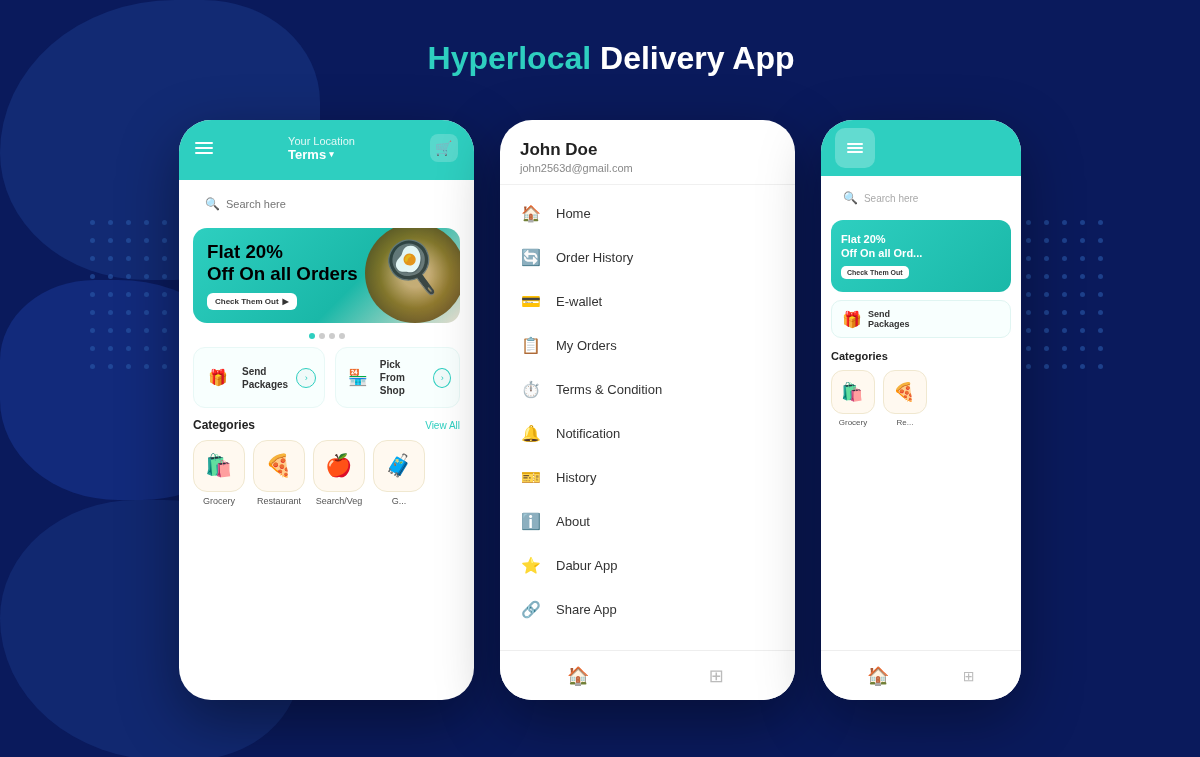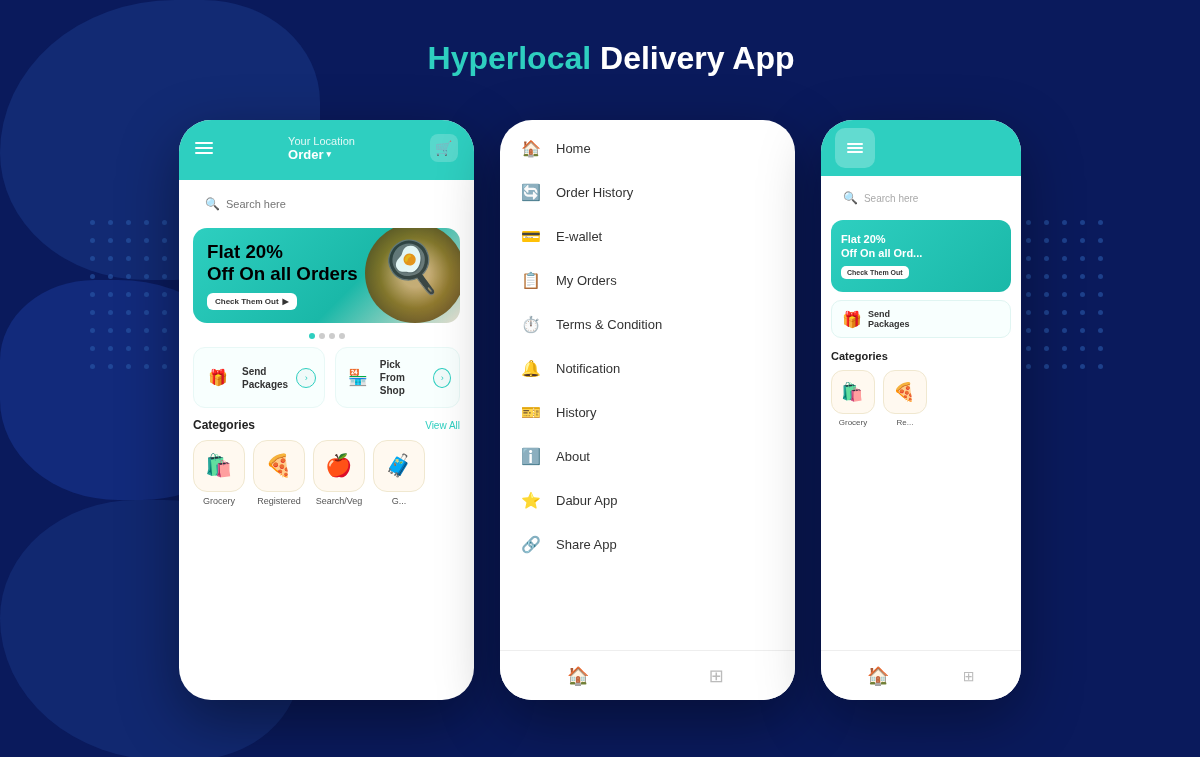--- a/index.html
+++ b/index.html
@@ -552,21 +552,21 @@
     <div class="p1-header">
       <div class="p1-top-bar">
         <div class="hamburger-icon">
           <span></span>
             <span></span>
             <span></span>
         </div>
         <div style="text-align:center;">
           <div class="location-label">Your Location</div>
           <div class="location-name">
-            <span>Order</span>
+            <span>Terms</span>
             <span style="font-size:9px;">▾</span>
           </div>
         </div>
         <div class="cart-icon-box">
           <span style="color:#fff;font-size:14px;">🛒</span>
         </div>
       </div>
     </div>
 
     <div class="search-bar">
@@ -612,36 +612,40 @@
       <span class="section-title">Categories</span>
       <span class="view-all">View All</span>
     </div>
     <div class="categories-row">
       <div class="cat-item">
         <div class="cat-icon-box">🛍️</div>
         <span class="cat-label">Grocery</span>
       </div>
       <div class="cat-item">
         <div class="cat-icon-box">🍕</div>
-        <span class="cat-label">Registered</span>
+        <span class="cat-label">Restaurant</span>
       </div>
       <div class="cat-item">
         <div class="cat-icon-box">🍎</div>
         <span class="cat-label">Search/Veg</span>
       </div>
       <div class="cat-item">
         <div class="cat-icon-box">🧳</div>
         <span class="cat-label">G...</span>
       </div>
     </div>
 
   </div>
 
   <div class="phone phone-2" style="position:relative;">
 
+    <div class="p2-header">
+      <div class="user-name">John Doe</div>
+      <div class="user-email">john2563d@gmail.com</div>
+    </div>
 
     <ul class="menu-list">
       <li class="menu-item">
         <div class="menu-icon">🏠</div>
         <span class="menu-label">Home</span>
       </li>
       <li class="menu-item">
         <div class="menu-icon">🔄</div>
         <span class="menu-label">Order History</span>
       </li>

